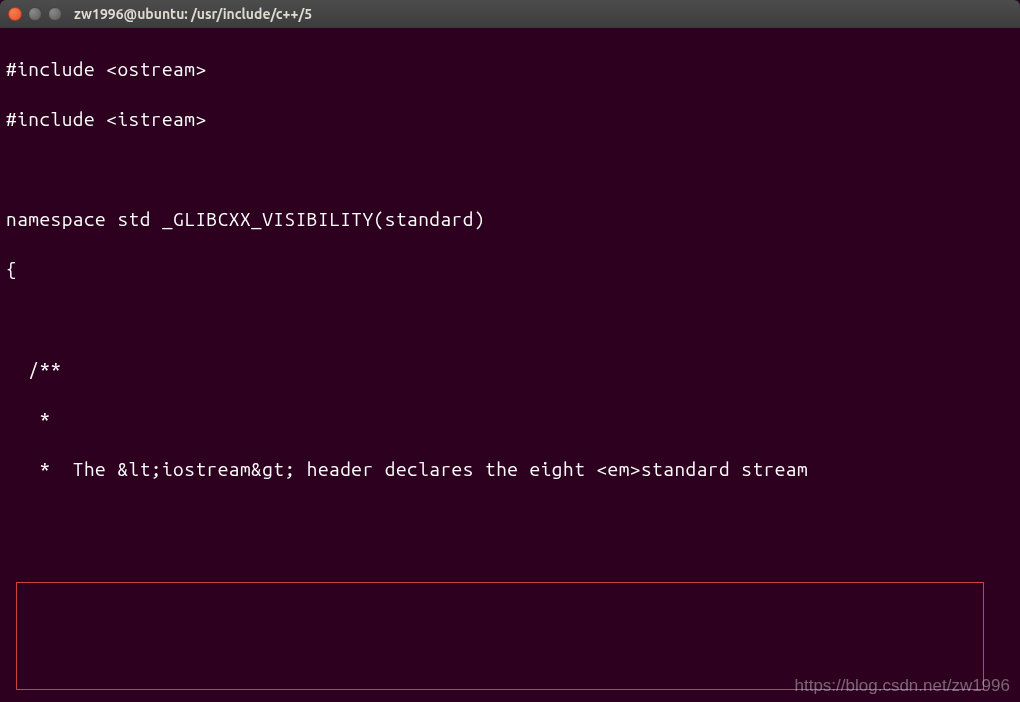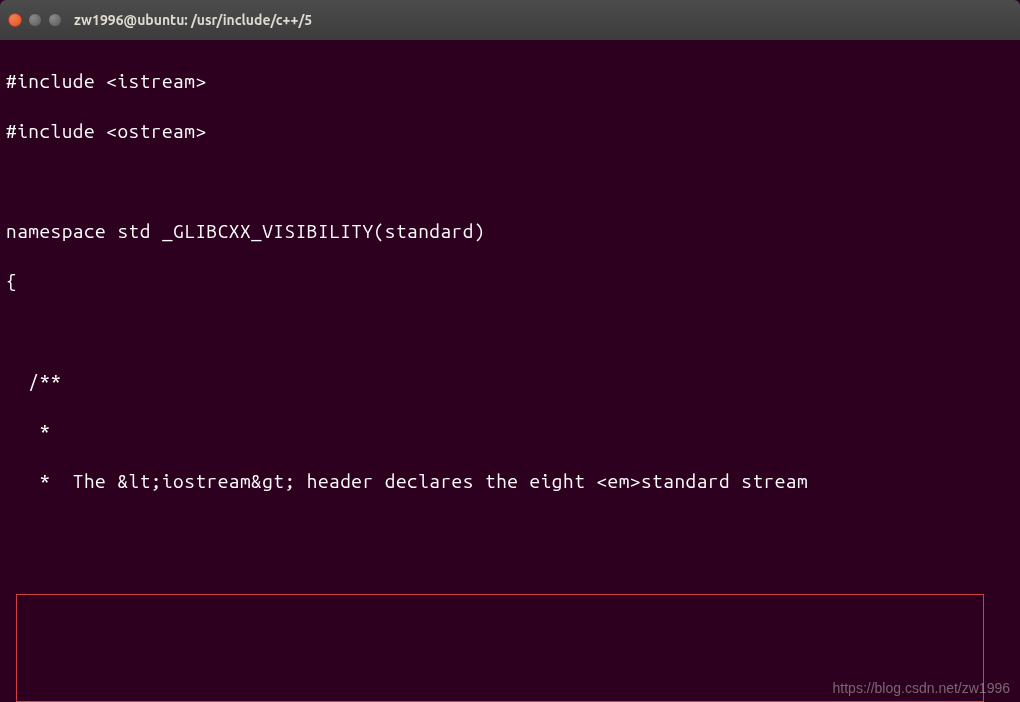--- a/index.html
+++ b/index.html
@@ -9,21 +9,21 @@
     }
     body {
       width: 1020px;
       height: 702px;
       background: #2c001e;
       font-family: "Ubuntu Mono", "DejaVu Sans Mono", monospace;
       position: relative;
       overflow: hidden;
     }
     .titlebar {
-      height: 40px;
+      height: 28px;
       background: linear-gradient(to bottom, #4c4c4c, #3c3c3c);
       display: flex;
       align-items: center;
       padding: 0 8px;
       border-top-left-radius: 6px;
       border-top-right-radius: 6px;
     }
     .window-controls {
       display: flex;
       gap: 6px;
@@ -72,38 +72,38 @@
       position: absolute;
       border: 1px solid #d04040;
       pointer-events: none;
     }
     .watermark {
       position: absolute;
       bottom: 6px;
       right: 10px;
       color: rgba(200,200,200,0.5);
       font-family: sans-serif;
-      font-size: 14px;
+      font-size: 17px;
     }
   </style>
 </head>
 <body>
 
 <div class="titlebar">
   <div class="window-controls">
     <span class="win-btn win-close"></span>
     <span class="win-btn win-min"></span>
     <span class="win-btn win-max"></span>
   </div>
   <div class="title-text">zw1996@ubuntu: /usr/include/c++/5</div>
 </div>
 
 <div class="terminal">
+<span class="code-line">#include &lt;ostream&gt;</span>
 <span class="code-line">#include &lt;istream&gt;</span>
-<span class="code-line">#include &lt;ostream&gt;</span>
 <span class="code-line"></span>
 <span class="code-line">namespace std _GLIBCXX_VISIBILITY(standard)</span>
 <span class="code-line">{</span>
 <span class="code-line"></span>
 <span class="code-line">  /**</span>
 <span class="code-line">   *</span>
 <span class="code-line">   *  The &amp;lt;iostream&amp;gt; header declares the eight &lt;em&gt;standard stream</span>
 
 
 

